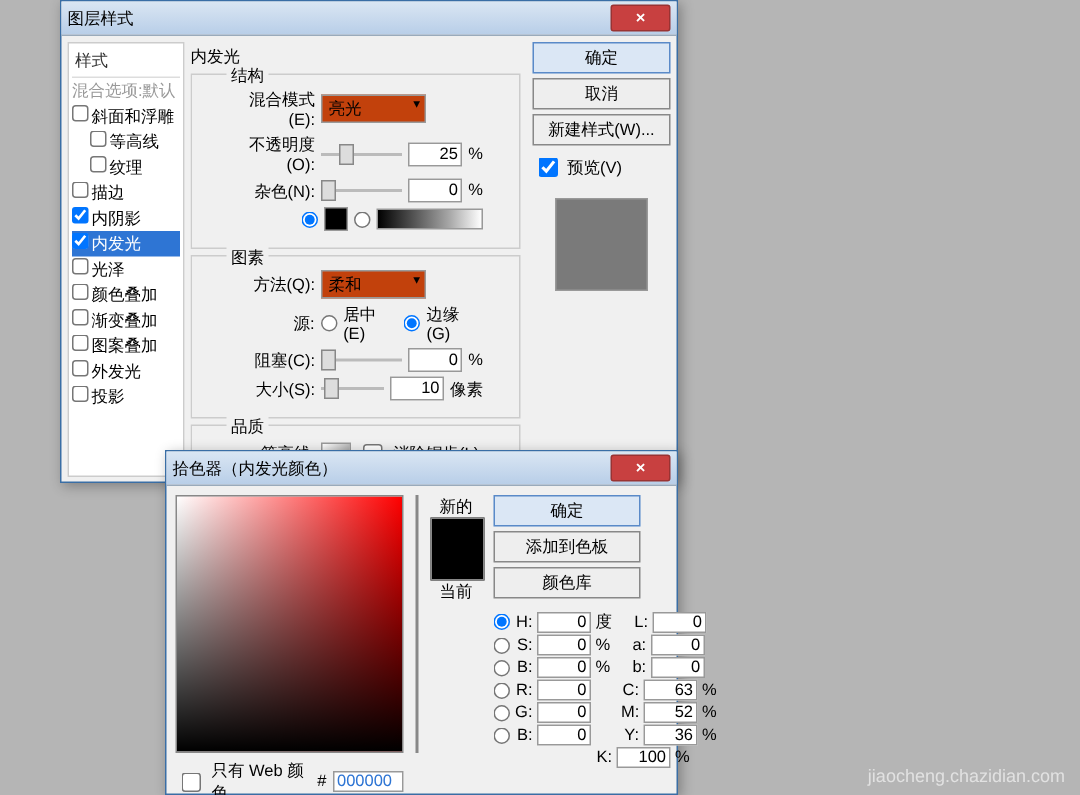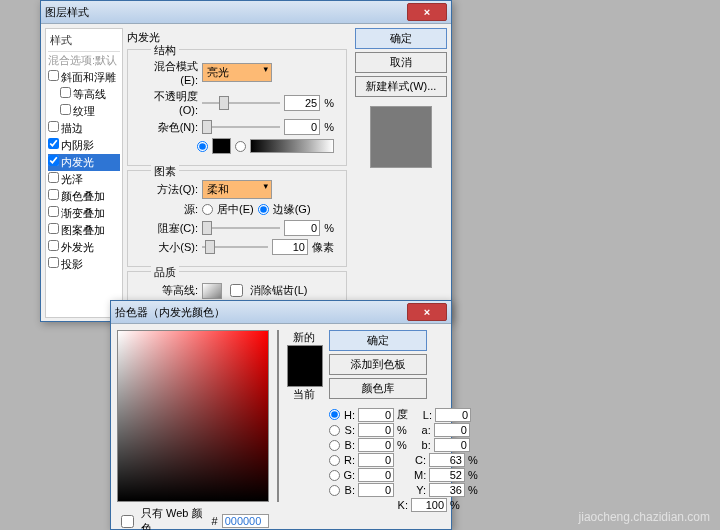--- a/index.html
+++ b/index.html
@@ -10,23 +10,23 @@
 .w1{left:40px;top:0;width:410px;height:320px}
 .w1-body{display:flex;height:calc(100% - 22px)}
 .sidebar{width:72px;background:#fff;border:1px solid #ccc;margin:4px;padding:2px}
 .sidehdr{font-size:11px;padding:2px 2px 3px;border-bottom:1px solid #ddd;color:#333}
 .sideitem{display:flex;padding:1px 0;font-size:11px;gap:2px}
 .sideitem input{width:11px;height:11px;margin:0}
 .sideitem.sel{background:#2e75d4;color:#fff}
 .main{flex:1;padding:4px 4px 4px 0;overflow:hidden}
 .gbox{border:1px solid #ccc;margin-bottom:4px;padding:6px 8px 8px;position:relative}
 .gbox .glabel{position:absolute;top:-7px;left:23px;background:#f0f0f0;padding:0 3px;font-size:11px}
-.row{display:flex;align-items:center;gap:4px;margin:3px 4px;font-size:11px}
+.row{display:flex;align-items:center;gap:4px;margin:3px 16px;font-size:11px}
 .row .lbl{width:58px;text-align:right}
-.combo{border:1px solid #999;background:#fdba74;padding:1px 14px 1px 4px;position:relative;font-size:11px;min-width:50px}
+.combo{border:1px solid #999;background:#c2410c;padding:1px 14px 1px 4px;position:relative;font-size:11px;min-width:50px}
 .combo::after{content:"▾";position:absolute;right:3px;top:0;font-size:9px}
 .slider{flex:1;height:14px;position:relative;max-width:90px}
 .slider::before{content:"";position:absolute;left:0;right:0;top:6px;height:2px;background:#bbb}
 .slider .thumb{position:absolute;width:8px;height:12px;background:#ddd;border:1px solid #888;top:0}
 .num{width:30px;border:1px solid #999;padding:1px 2px;background:#fff;text-align:right;font-size:11px}
 .pct{font-size:11px}
 .swatch{width:18px;height:14px;background:#000;border:1px solid #999}
 .gradient{width:90px;height:12px;background:linear-gradient(to right,#000,#aaa 70%,#fff);border:1px solid #999}
 .radio{width:11px;height:11px;margin:0}
 .rightcol{width:92px;padding:4px;display:flex;flex-direction:column;gap:3px}
@@ -200,20 +200,24 @@
           <span class="num">50</span>
           <span class="pct">%</span>
         </div>
 
       </div>
     </div>
     <div class="rightcol">
       <div class="rbtn pri">确定</div>
       <div class="rbtn">取消</div>
       <div class="rbtn">新建样式(W)...</div>
+      <div class="chk">
+          <input type="checkbox" checked="" style="">
+          <span>预览(V)</span>
+        </div>
       <div class="preview"></div>
     </div>
   </div>
 </div>
 
 <div class="window w2">
   <div class="titlebar">
     <span class="title">拾色器（内发光颜色）</span>
     <div class="close">×</div>
   </div>

